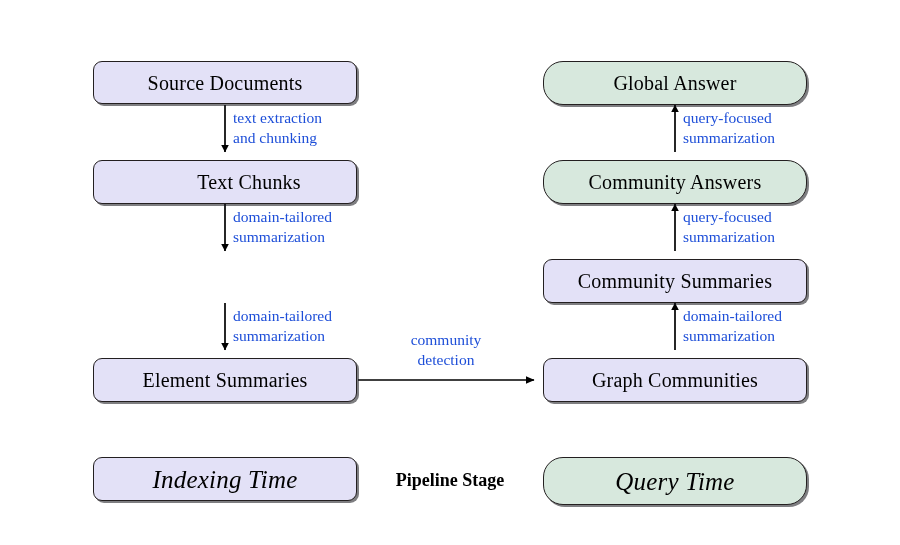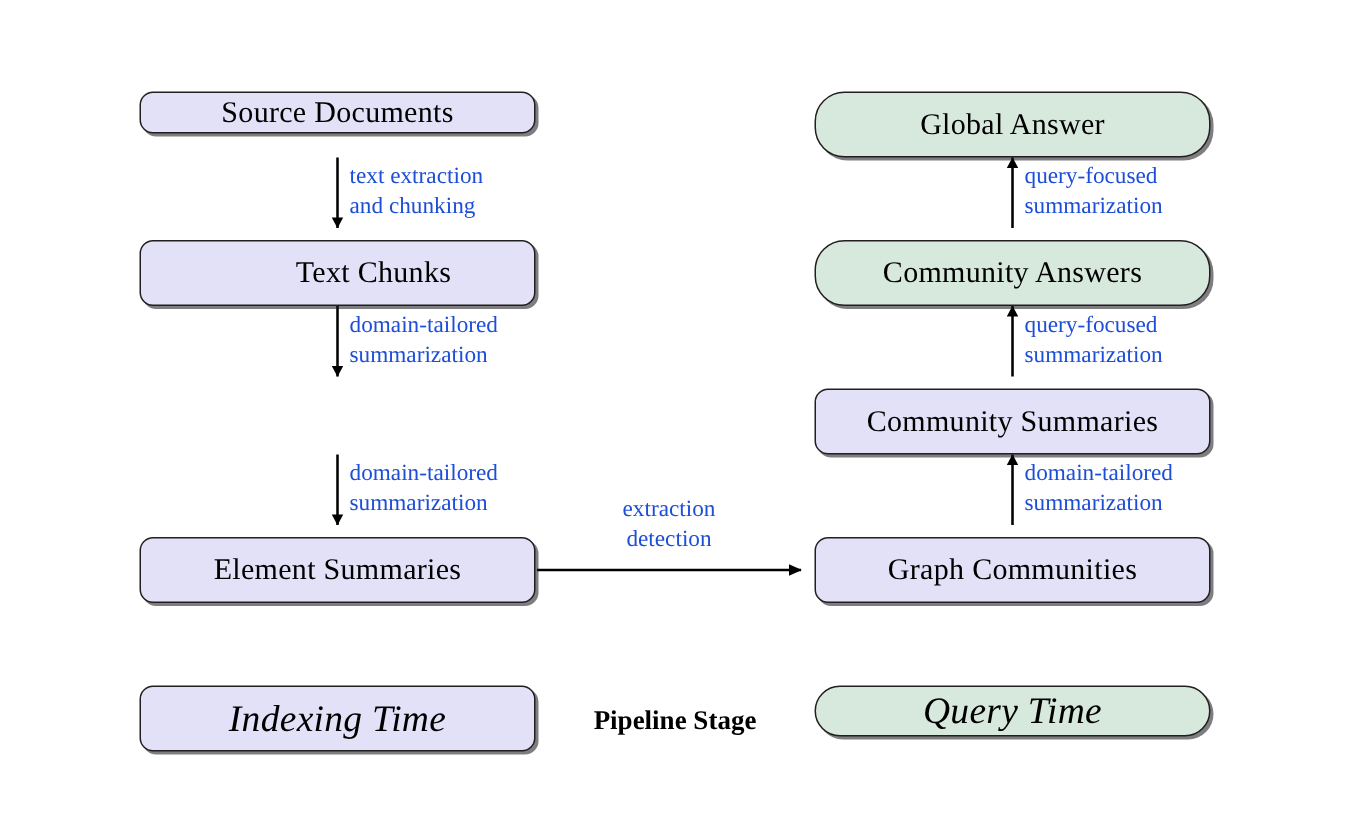--- a/index.html
+++ b/index.html
@@ -88,21 +88,21 @@
     <line x1="225" y1="204" x2="225" y2="251" marker-end="url(#arrowdown)"></line>
     <line x1="225" y1="303" x2="225" y2="350" marker-end="url(#arrowdown)"></line>
 
     <line x1="358" y1="380" x2="534" y2="380" marker-end="url(#arrowright)"></line>
 
     <line x1="675" y1="152" x2="675" y2="105" marker-end="url(#arrowup)"></line>
     <line x1="675" y1="251" x2="675" y2="204" marker-end="url(#arrowup)"></line>
     <line x1="675" y1="350" x2="675" y2="303" marker-end="url(#arrowup)"></line>
   </svg>
 
-  <div class="node indexing" style="left:93px; top:61px; width:264px; height:28px;">
+  <div class="node indexing" style="left:93px; top:61px; width:264px; height:43px;">
     <span>Source Documents</span>
   </div>
 
   <div class="node indexing" style="left:93px; top:160px; width:264px; height:44px;padding-left:48px;">
     <span>Text Chunks</span>
   </div>
 
 
   <div class="node indexing" style="left:93px; top:358px; width:264px; height:44px;">
     <span>Element Summaries</span>
@@ -133,21 +133,21 @@
     <div>domain-tailored</div>
     <div>summarization</div>
   </div>
 
   <div class="edge-label" style="left:233px; top:306px;">
     <div>domain-tailored</div>
     <div>summarization</div>
   </div>
 
   <div class="edge-label center" style="left:386px; top:330px; width:120px;">
-    <div>extraction</div>
+    <div>community</div>
     <div>detection</div>
   </div>
 
   <div class="edge-label" style="left:683px; top:108px;">
     <div>query-focused</div>
     <div>summarization</div>
   </div>
 
   <div class="edge-label" style="left:683px; top:207px;">
     <div>query-focused</div>
@@ -160,17 +160,17 @@
   </div>
 
   <div class="node indexing legend" style="left:93px; top:457px; width:264px; height:44px;">
     <span>Indexing Time</span>
   </div>
 
   <div class="stage-label" style="left:370px; top:470px; width:160px;">
     <span>Pipeline Stage</span>
   </div>
 
-  <div class="node query legend" style="left:543px; top:457px; width:264px; height:34px;">
+  <div class="node query legend" style="left:543px; top:457px; width:264px; height:48px;">
     <span>Query Time</span>
   </div>
 
 </div>
 
 </body></html>

